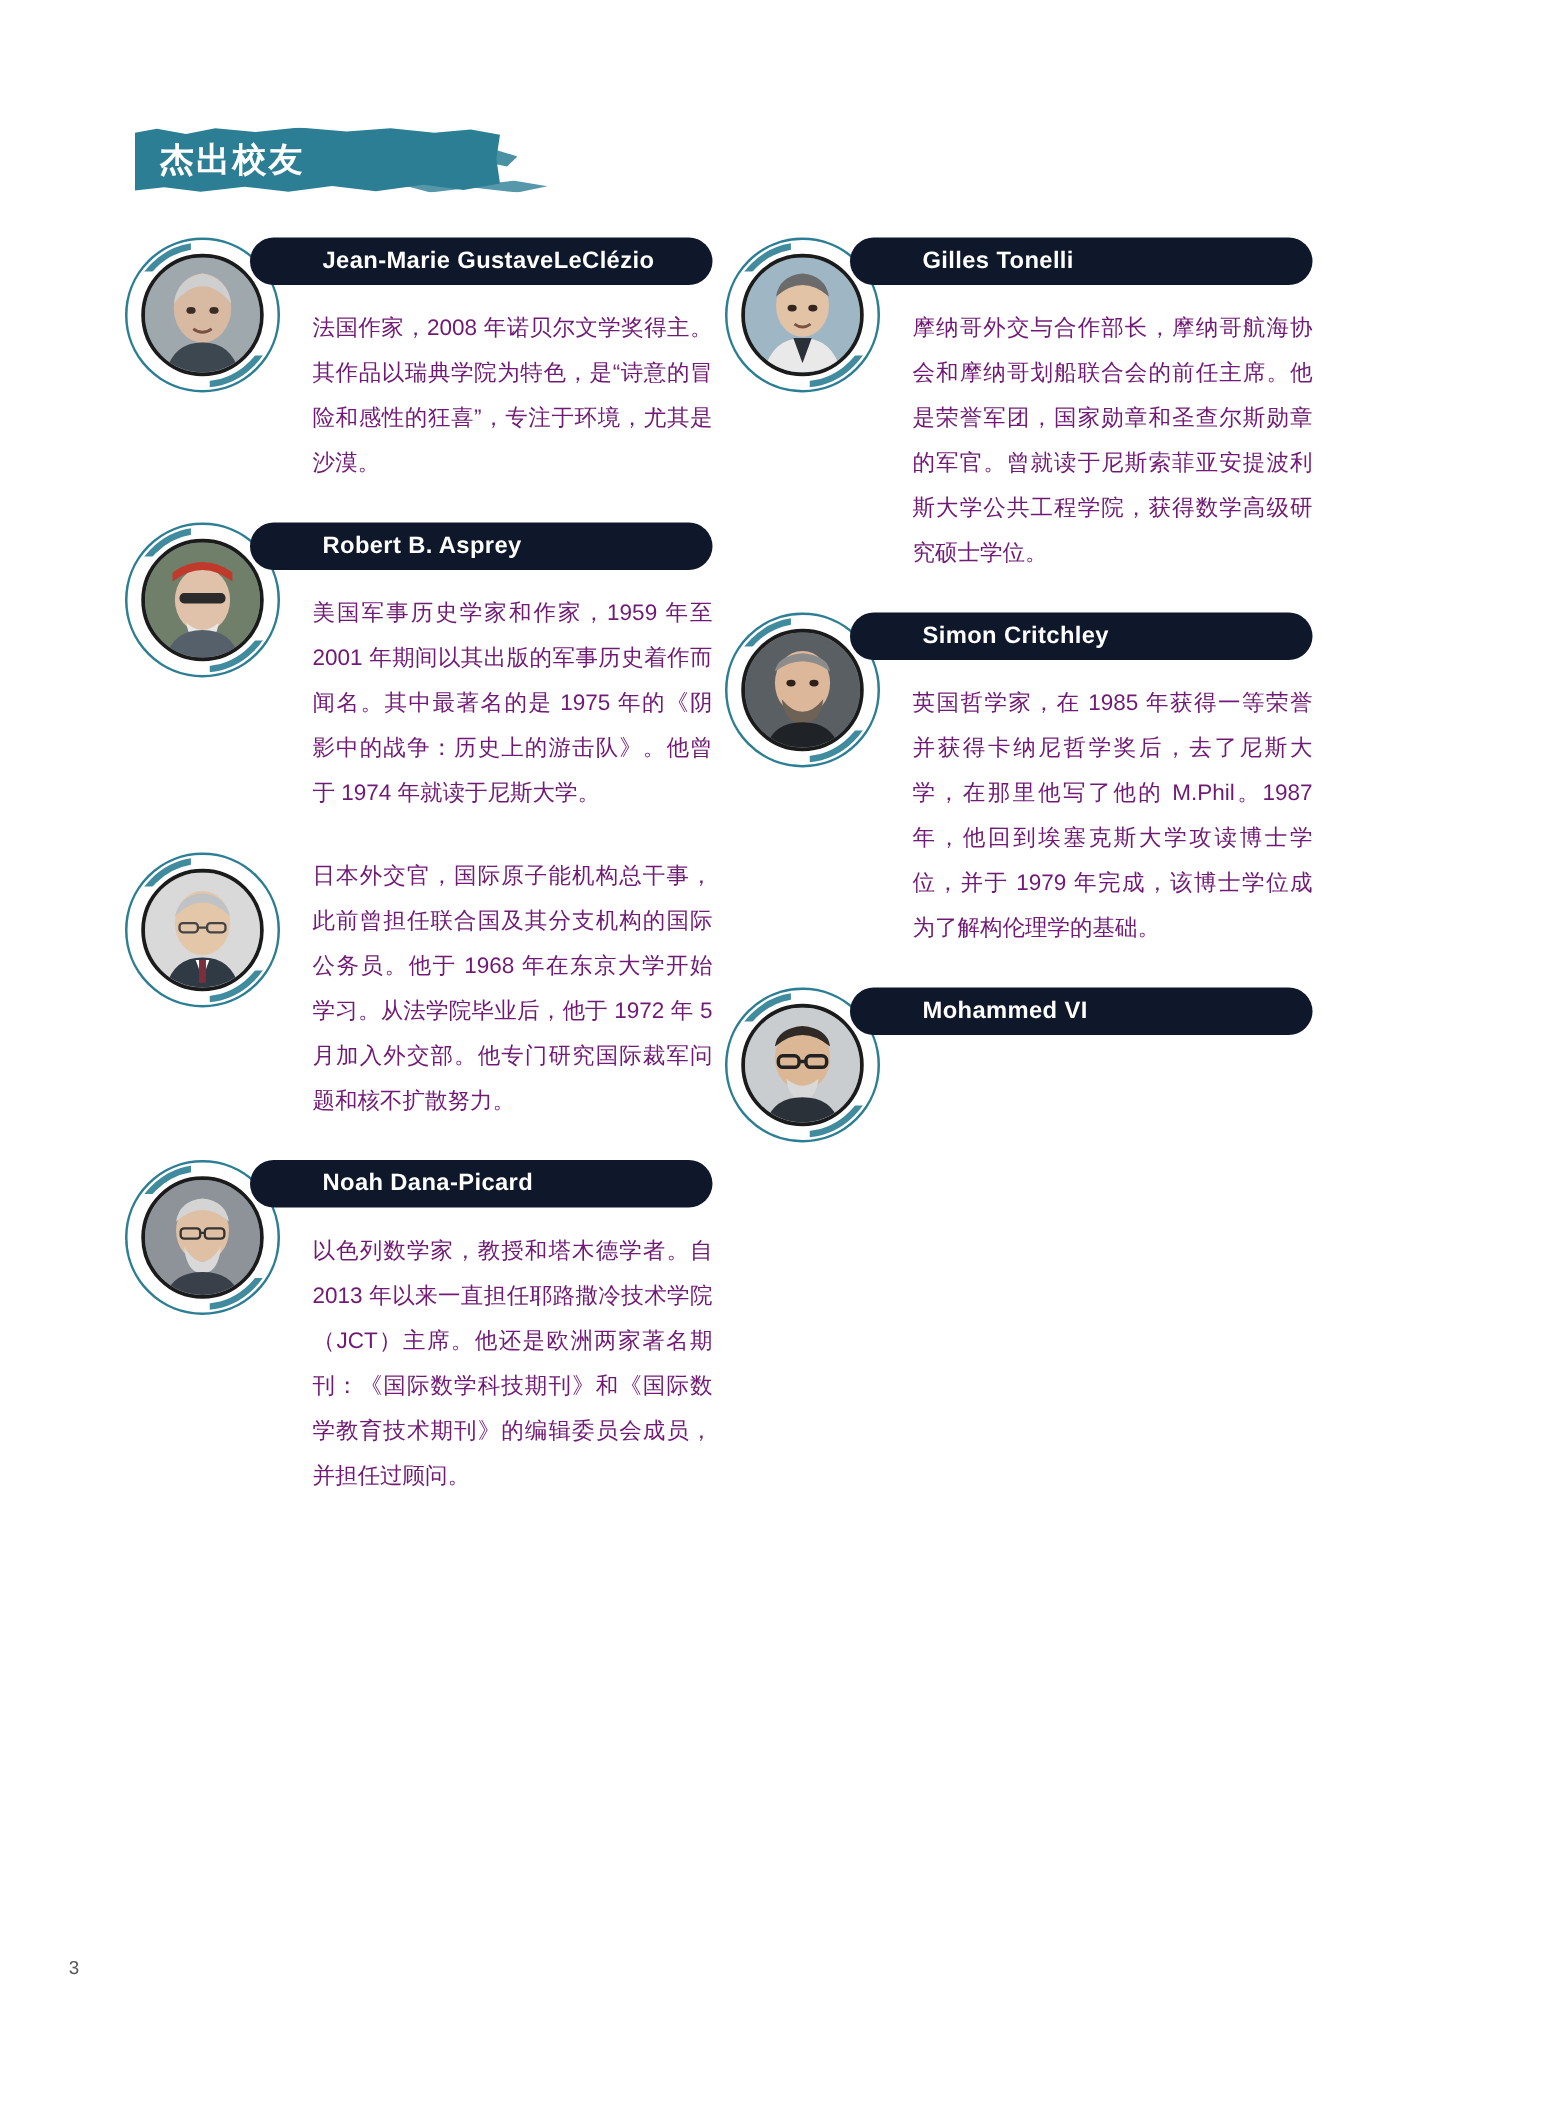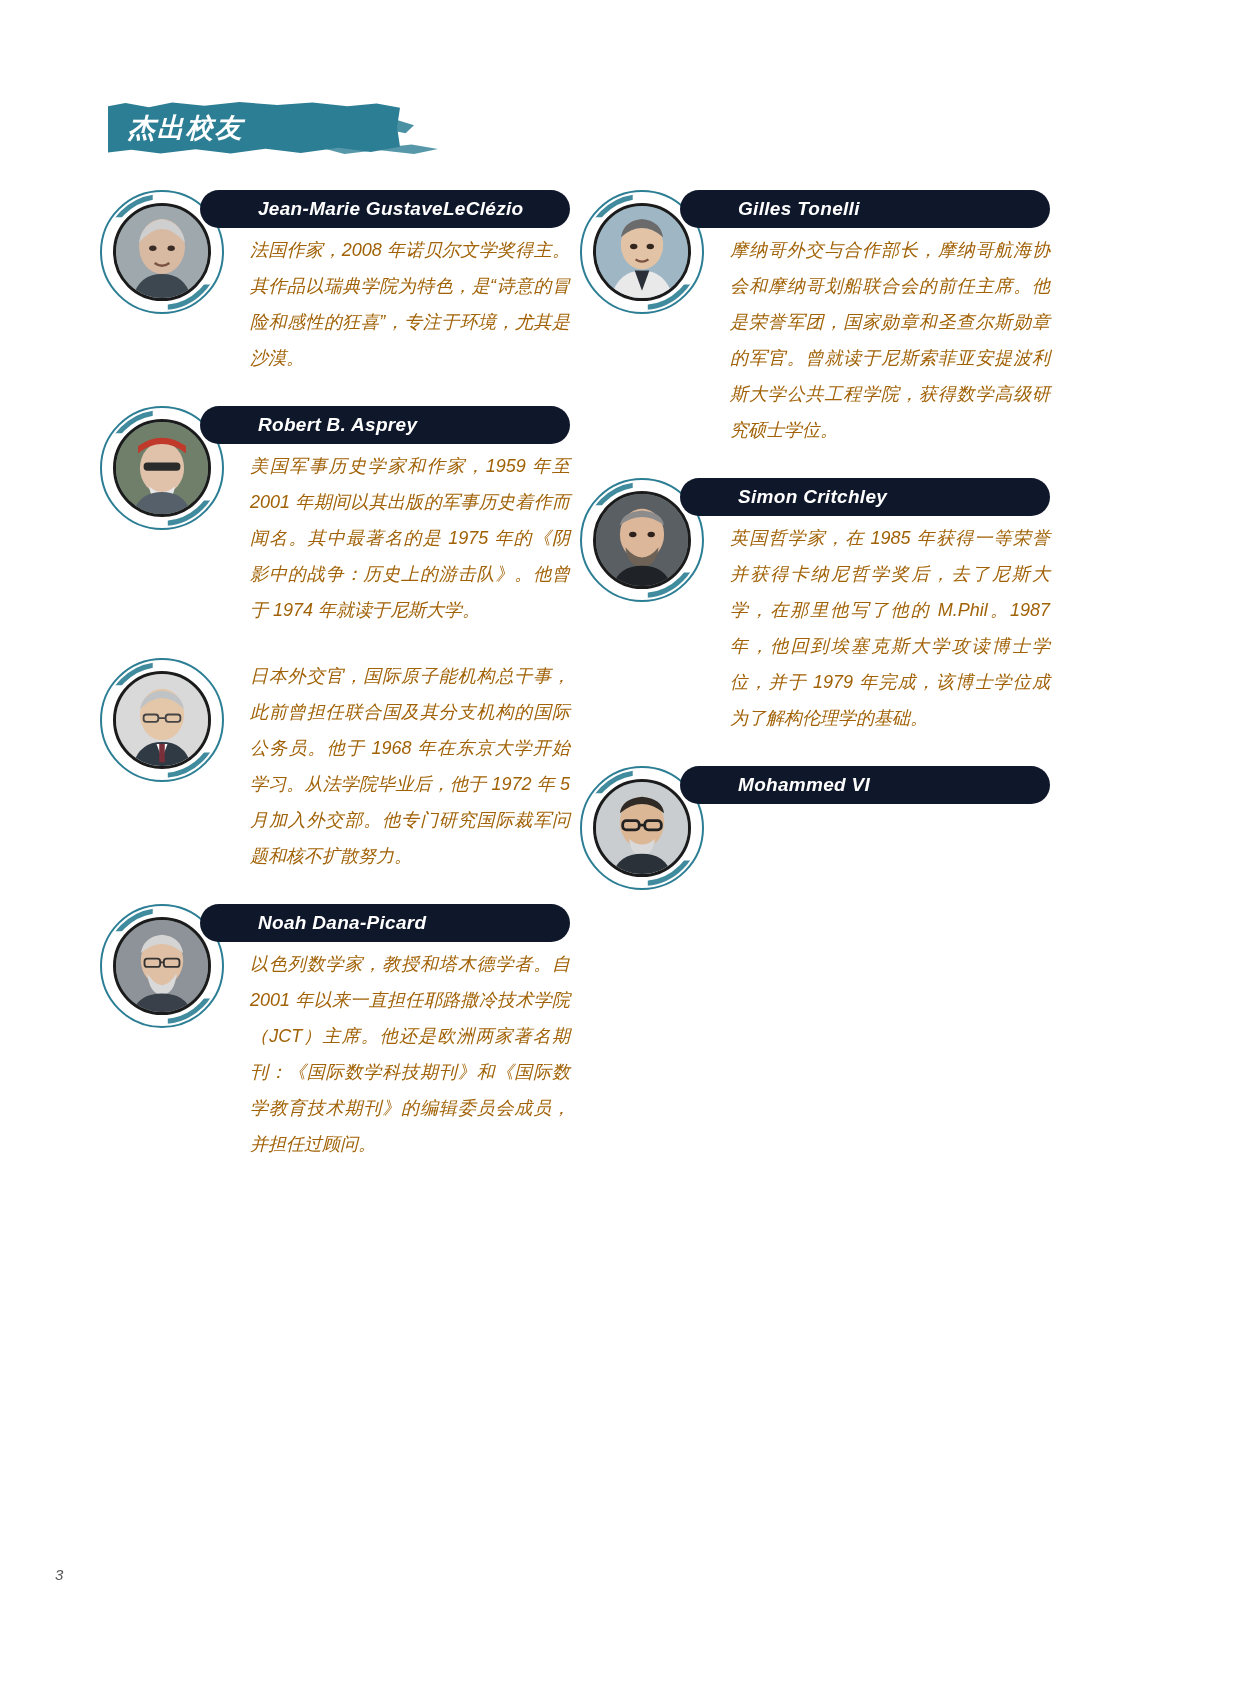--- a/index.html
+++ b/index.html
@@ -14,21 +14,20 @@
     position: relative;
     overflow: hidden;
   }
 
   .page {
     position: absolute;
     top: 0; left: 0;
     width: 1120px;
     height: 1683px;
     background: #ffffff;
-    font-style: italic;
   }
 
   
   .section-banner {
     position: absolute;
     left: 108px;
     top: 96px;
     width: 300px;
     height: 64px;
   }
@@ -152,25 +151,25 @@
   .name-bar .name-text {
     color: #ffffff;
     font-size: 19px;
     font-weight: bold;
     letter-spacing: .3px;
     white-space: nowrap;
   }
 
   .bio {
     margin-left: 150px;
-    margin-top: 4px;
+    margin-top: 16px;
     width: 320px;
     font-size: 18px;
     line-height: 36px;
-    color: #a16207;
+    color: #701a75;
     text-align: justify;
     text-align-last: left;
     font-family: "Liberation Sans", sans-serif;
   }
 
   
   .page-number {
     position: absolute;
     left: 55px;
     top: 1566px;
@@ -273,21 +272,21 @@
             <rect x="52" y="42" width="17" height="9" rx="3" fill="none" stroke="#333" stroke-width="2"></rect>
             <line x1="48" y1="46" x2="52" y2="46" stroke="#333" stroke-width="2"></line>
             <path d="M34 58 Q50 84 66 58 Q64 80 50 82 Q36 80 34 58Z" fill="#d9d9d9"></path>
             <path d="M18 100 Q25 80 50 80 Q75 80 82 100 Z" fill="#394049"></path>
           </svg>
         </div>
       </div>
       <div class="name-bar">
         <span class="name-text">Noah Dana-Picard</span>
       </div>
-      <div class="bio">以色列数学家，教授和塔木德学者。自 2001 年以来一直担任耶路撒冷技术学院（JCT）主席。他还是欧洲两家著名期刊：《国际数学科技期刊》和《国际数学教育技术期刊》的编辑委员会成员，并担任过顾问。</div>
+      <div class="bio">以色列数学家，教授和塔木德学者。自 2013 年以来一直担任耶路撒冷技术学院（JCT）主席。他还是欧洲两家著名期刊：《国际数学科技期刊》和《国际数学教育技术期刊》的编辑委员会成员，并担任过顾问。</div>
     </div>
 
   </div>
 
   <div class="column col-right">
 
     <div class="person">
       <div class="avatar-wrap">
         <div class="ring-outer"></div>
         <div class="ring-dashes"></div>

